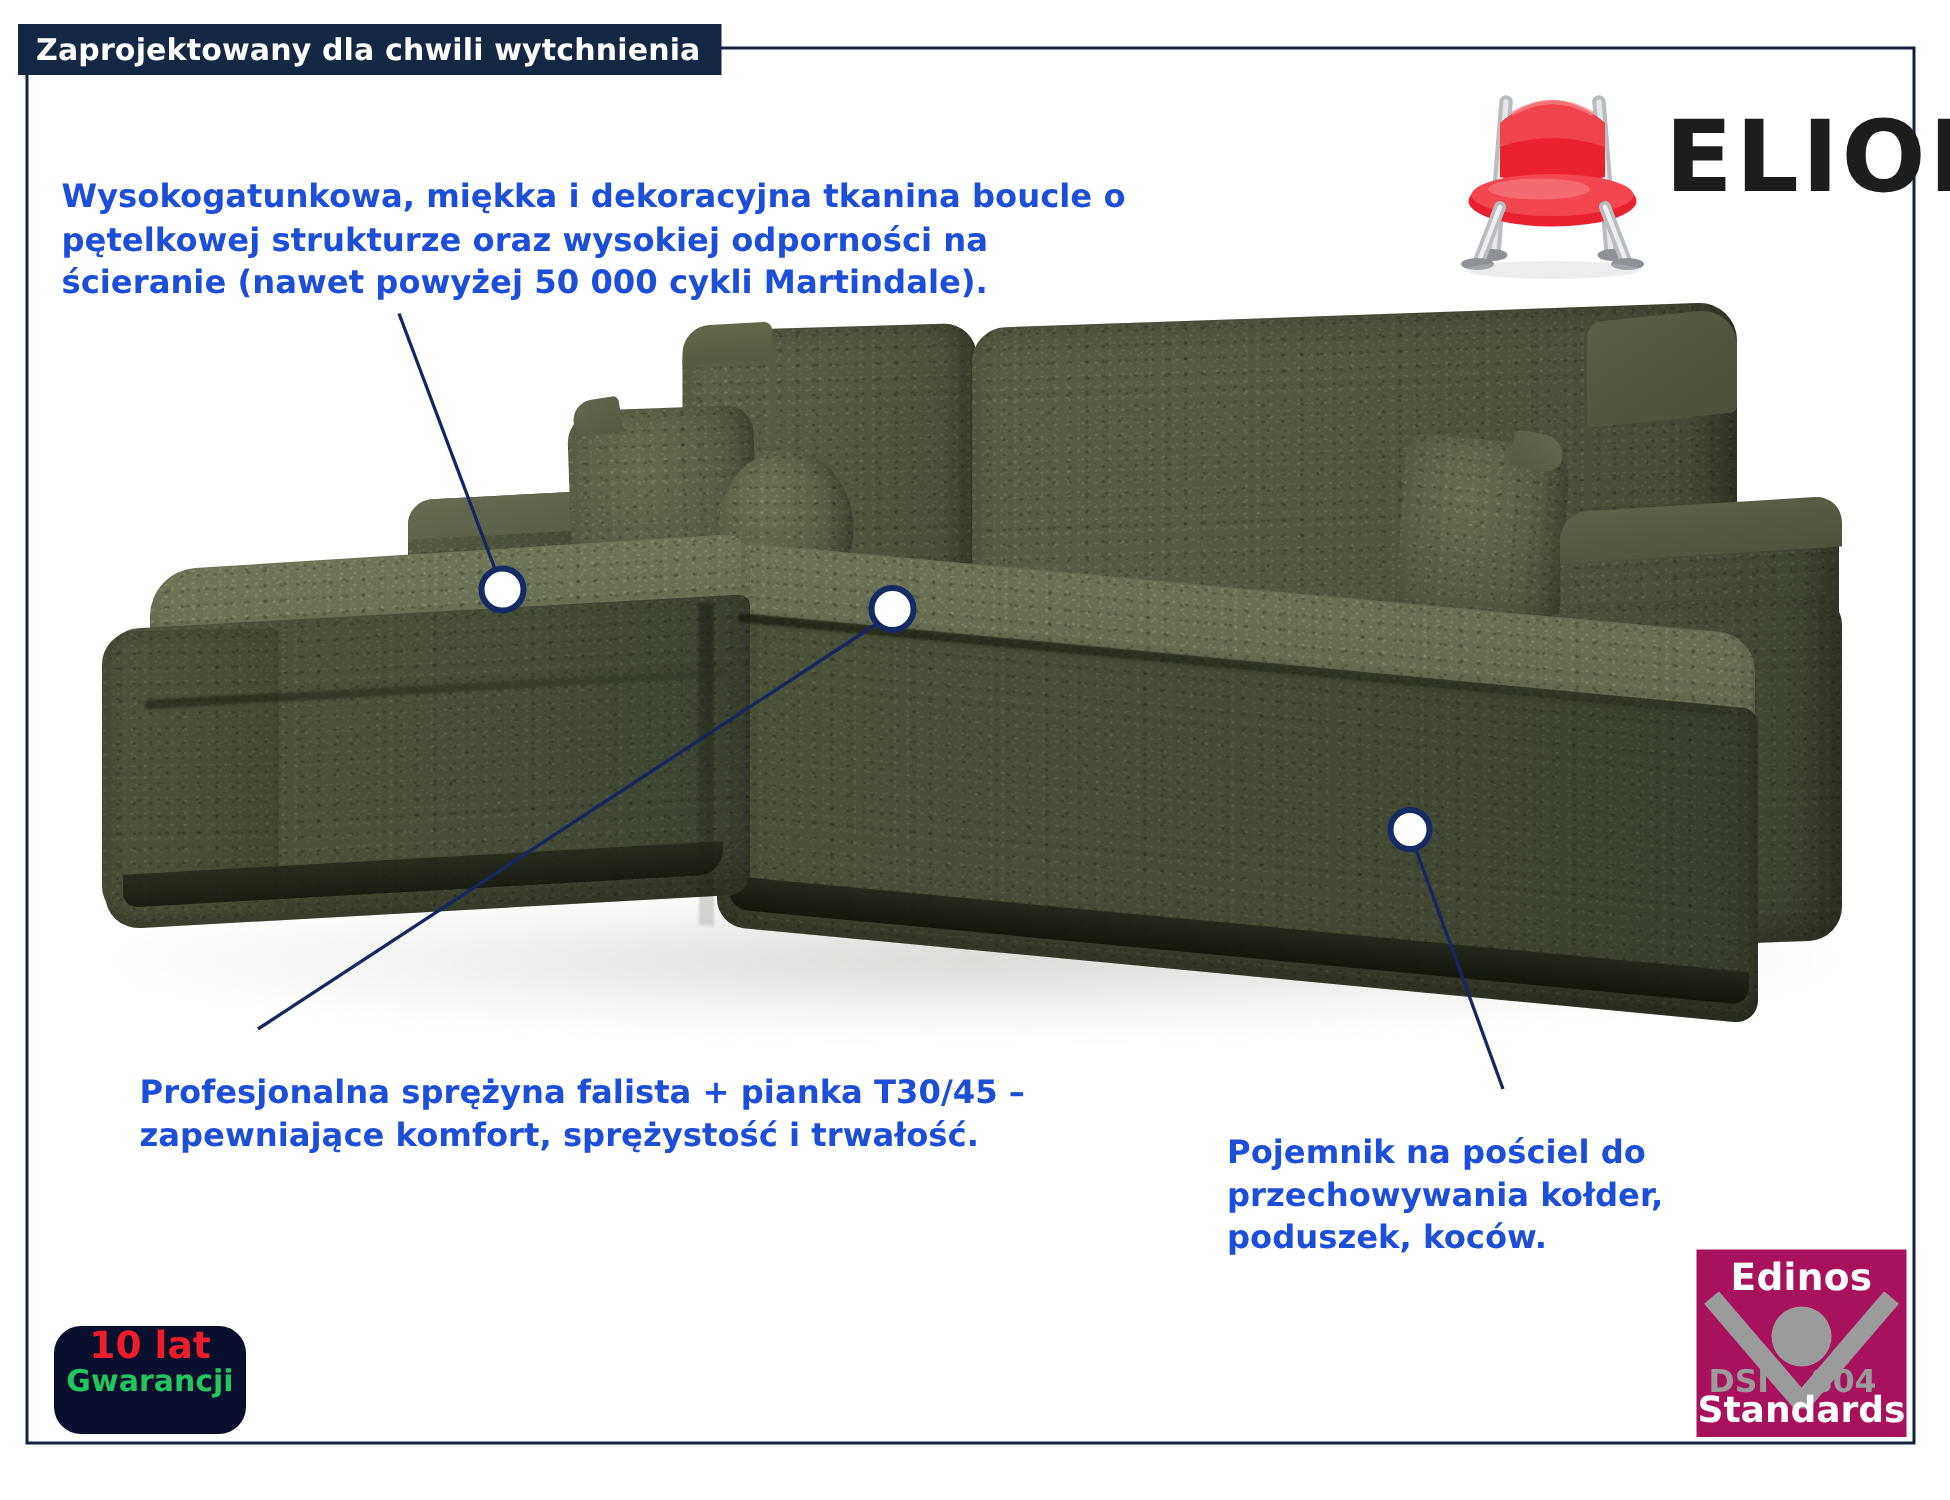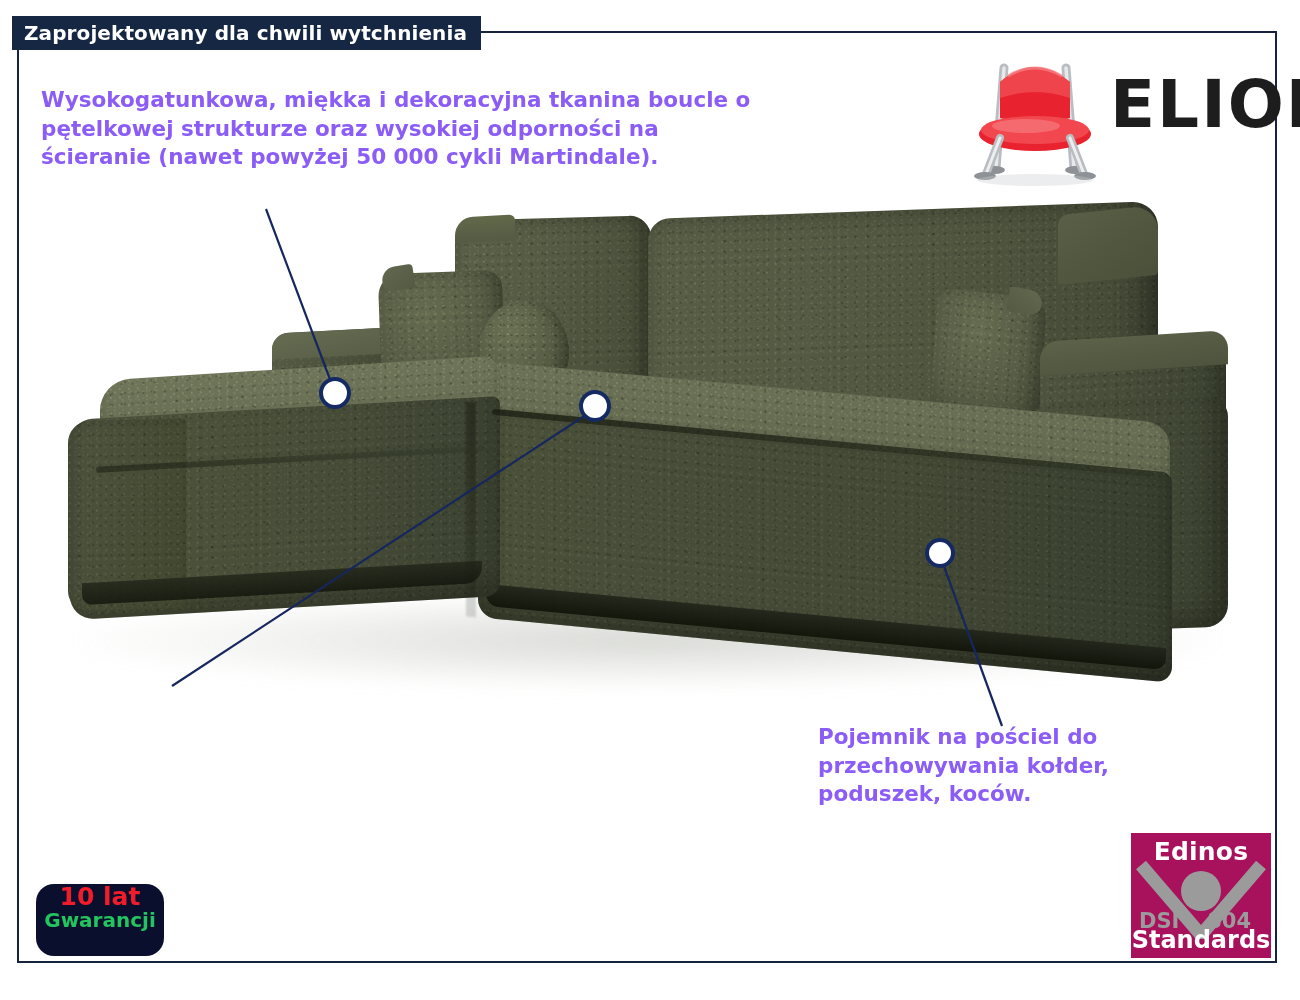--- a/index.html
+++ b/index.html
@@ -11,22 +11,22 @@
   
   .frame{position:absolute;left:17px;top:31px;width:1260px;height:932px;
          border:2px solid #15233f;box-sizing:border-box;pointer-events:none;}
 
   
   .banner{position:absolute;left:12px;top:16px;height:34px;
           background:#152743;display:flex;align-items:center;padding:0 14px 0 12px;z-index:6;}
   .banner-text{color:#ffffff;font-size:20px;font-weight:bold;letter-spacing:.1px;white-space:nowrap;}
 
   
-  .callout{position:absolute;color:#8b5cf6;font-weight:bold;font-size:21.5px;
-           line-height:1.33;z-index:5;}
+  .callout{position:absolute;color:#1d4ed8;font-weight:bold;font-size:21.5px;
+           line-height:1.33;z-index:5;margin-top:32px;}
   #callout-fabric{left:41px;top:86px;width:730px;}
   #callout-spring{left:93px;top:683px;width:600px;}
   #callout-storage{left:818px;top:723px;width:400px;}
 
   
   #leaders{position:absolute;left:0;top:0;width:1300px;height:1000px;z-index:4;pointer-events:none;}
 
   
   .marker{position:absolute;border-radius:50%;background:#ffffff;
           border:4px solid #152a63;box-sizing:border-box;z-index:5;}
@@ -189,20 +189,21 @@
   <div class="marker" style="left:925px;top:538px;width:30px;height:30px;"></div>
 
   <div class="frame"></div>
 
   <div class="banner">
     <span class="banner-text">Zaprojektowany dla chwili wytchnienia</span>
   </div>
 
   <div class="callout" id="callout-fabric">Wysokogatunkowa, miękka i dekoracyjna tkanina boucle o pętelkowej strukturze oraz wysokiej odporności na ścieranie (nawet powyżej 50 000 cykli Martindale).</div>
 
+  <div class="callout" id="callout-spring">Profesjonalna sprężyna falista + pianka T30/45 – zapewniające komfort, sprężystość i trwałość.</div>
 
   <div class="callout" id="callout-storage">Pojemnik na pościel do przechowywania kołder, poduszek, koców.</div>
 
   <div id="elior">
     <div class="chairwrap">
       <svg viewBox="0 0 130 140" width="130" height="140">
 
         <path d="M34 22 L26 122" stroke="#b9bcc0" stroke-width="9" fill="none" stroke-linecap="round"></path>
         <path d="M96 22 L104 122" stroke="#b9bcc0" stroke-width="9" fill="none" stroke-linecap="round"></path>
         <path d="M34 22 L26 122" stroke="#e6e8ea" stroke-width="3.5" fill="none" stroke-linecap="round"></path>

